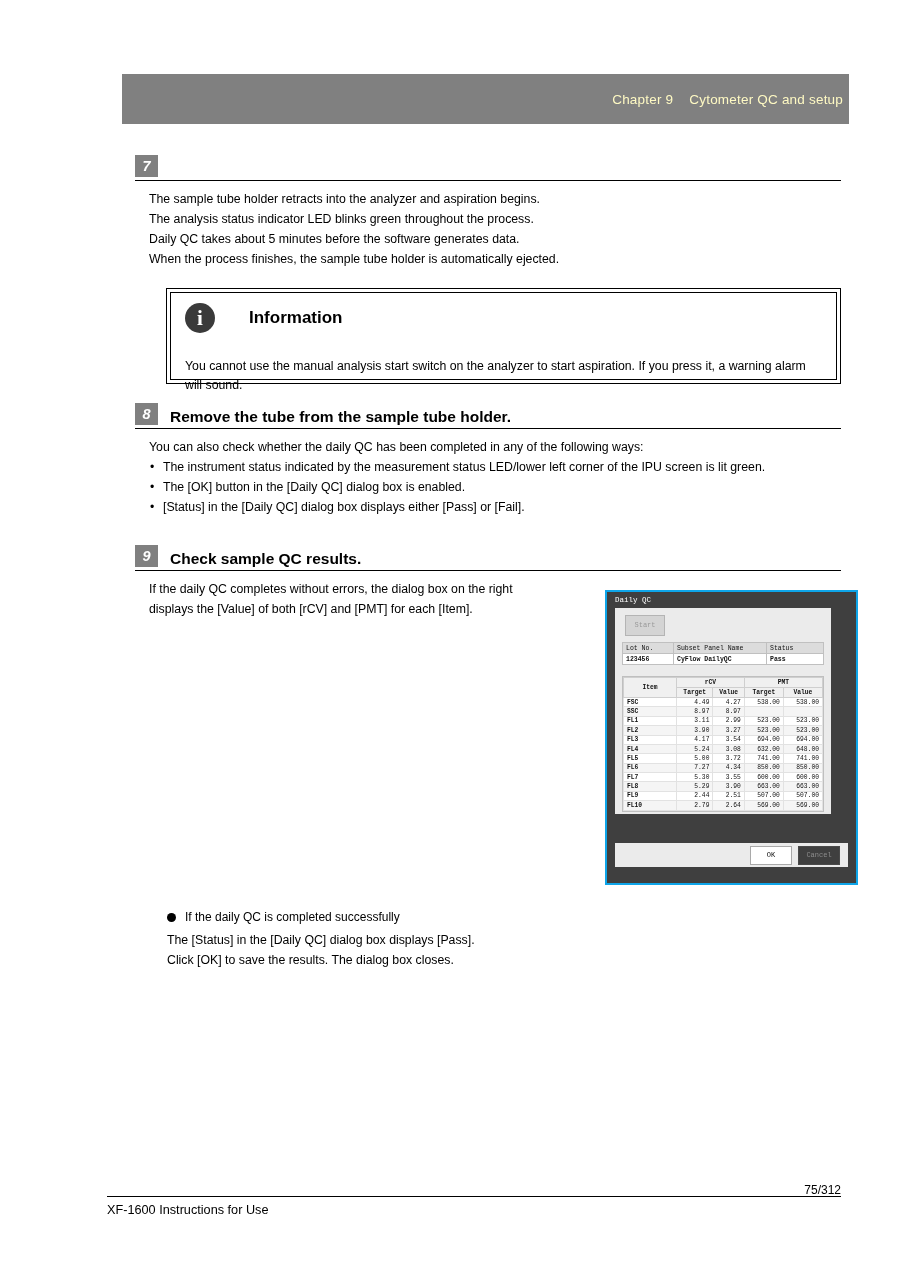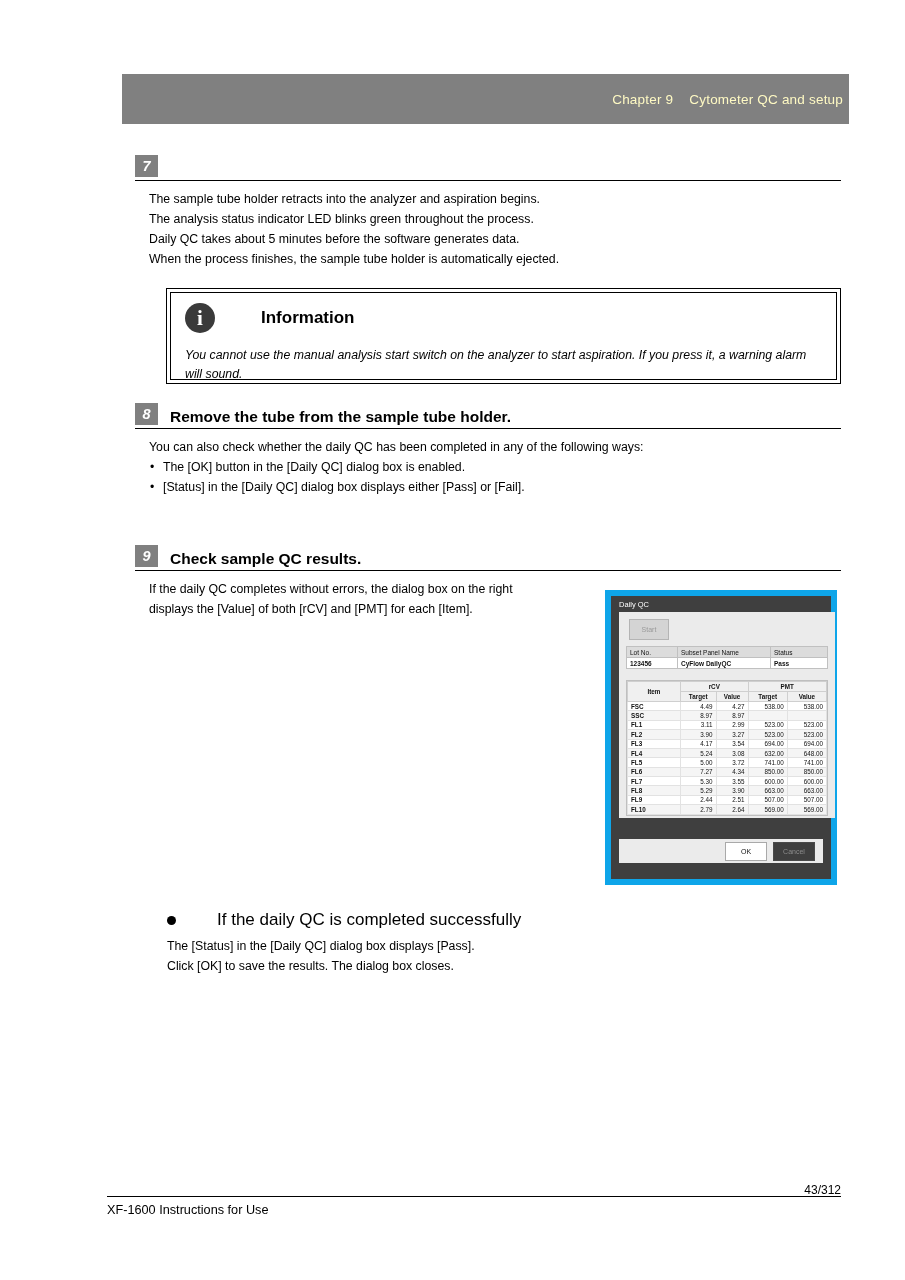--- a/index.html
+++ b/index.html
@@ -138,41 +138,41 @@
     align-items: center;
     justify-content: center;
     font-family: "Liberation Serif", serif;
     font-weight: bold;
     font-size: 21px;
     flex: 0 0 auto;
   }
   .info-title {
     font-size: 17px;
     font-weight: bold;
-    margin-left: 46px;
+    margin-left: 34px;
   }
   .info-text {
     font-size: 12.3px;
     line-height: 1.55;
-    margin-top: 13px;
-    font-style: italic;
+    margin-top: 24px;
   }
 
   
   .dialog-shot {
     position: absolute;
     left: 605px;
     top: 590px;
-    width: 232px;
+    width: 253px;
     height: 295px;
     background: #3f3f3f;
-    border: 6px solid #0ea5e9;
+    border: 2px solid #0ea5e9;
     box-sizing: border-box;
     font-size: 6.5px;
     color: #111;
+    font-family: Liberation Mono, monospace;
   }
   .dlg-title {
     color: #ffffff;
     font-size: 7.5px;
     padding: 4px 6px 2px 8px;
   }
   .dlg-inner {
     position: absolute;
     left: 8px;
     top: 16px;
@@ -284,22 +284,21 @@
   
   .success-note {
     position: absolute;
     left: 167px;
     top: 910px;
     width: 600px;
   }
   .success-head {
     display: flex;
     align-items: center;
-    font-size: 17px;
-    gap: 32px;
+    font-size: 12px;
   }
   .success-dot {
     width: 9px;
     height: 9px;
     border-radius: 50%;
     background: #000;
     margin-right: 9px;
     flex: 0 0 auto;
   }
   .success-body {
@@ -363,20 +362,21 @@
   </div>
 
   <div class="step" style="top:403px;">
     <div class="step-head">
       <div class="step-num">8</div>
       <div class="step-title">Remove the tube from the sample tube holder.</div>
     </div>
     <div class="step-body">
       <p>You can also check whether the daily QC has been completed in any of the following ways:</p>
       <ul class="bullets">
+        <li>The instrument status indicated by the measurement status LED/lower left corner of the IPU screen is lit green.</li>
         <li>The [OK] button in the [Daily QC] dialog box is enabled.</li>
         <li>[Status] in the [Daily QC] dialog box displays either [Pass] or [Fail].</li>
       </ul>
     </div>
   </div>
 
   <div class="step" style="top:545px;">
     <div class="step-head">
       <div class="step-num">9</div>
       <div class="step-title">Check sample QC results.</div>
@@ -525,17 +525,17 @@
     <div class="success-head">
       <span class="success-dot"></span>
       <span>If the daily QC is completed successfully</span>
     </div>
     <div class="success-body">
       <p style="margin:0">The [Status] in the [Daily QC] dialog box displays [Pass].</p>
       <p style="margin:0">Click [OK] to save the results. The dialog box closes.</p>
     </div>
   </div>
 
-  <div class="footer-page">43/312</div>
+  <div class="footer-page">75/312</div>
   <div class="footer-rule"></div>
   <div class="footer-doc">XF-1600  Instructions for Use</div>
 
 </div>
 
 </body></html>

